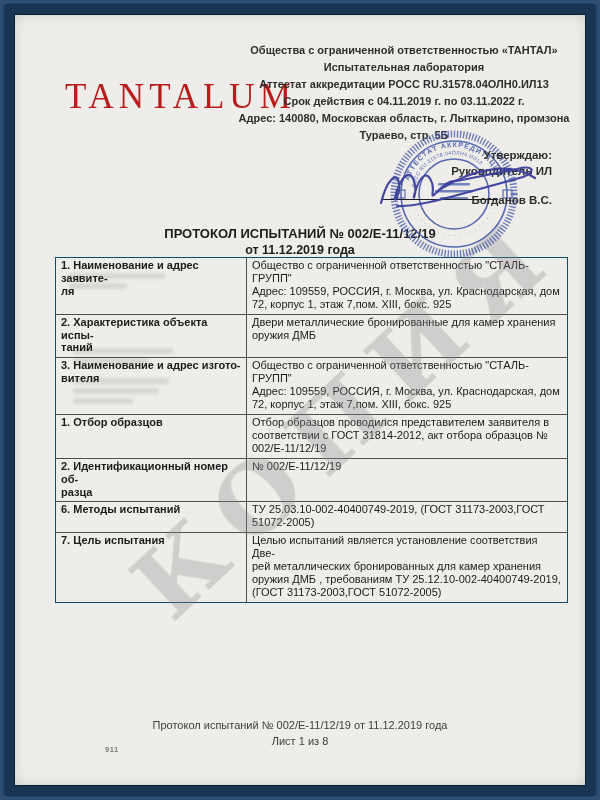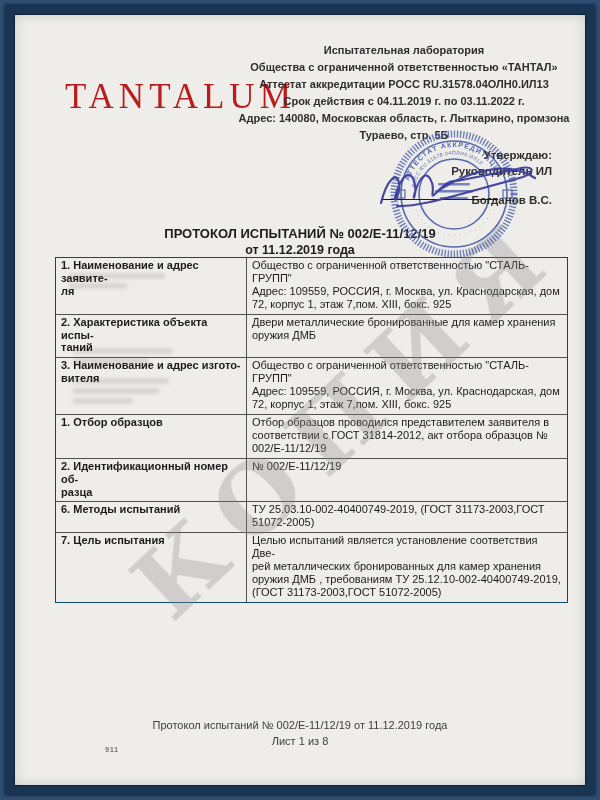--- a/index.html
+++ b/index.html
@@ -92,22 +92,22 @@
 </head>
 <body>
 
 <div class="frame"></div>
 
 <div class="page">
 
   <div class="logo">TANTALUM</div>
 
   <div class="lab-header">
+    <div>Общества с ограниченной ответственностью «ТАНТАЛ»</div>
     <div>Испытательная лаборатория</div>
-    <div>Общества с ограниченной ответственностью «ТАНТАЛ»</div>
     <div>Аттестат аккредитации РОСС RU.31578.04ОЛН0.ИЛ13</div>
     <div>Срок действия с 04.11.2019 г. по 03.11.2022 г.</div>
     <div>Адрес: 140080, Московская область, г. Лыткарино, промзона</div>
     <div>Тураево, стр. 5Б</div>
   </div>
 
   <svg class="stamp" viewBox="-69 -69 138 138">
     <g fill="none" stroke="#4a5fae">
       <circle r="60" stroke-width="7" stroke-dasharray="1.4 1.7" opacity="0.85"></circle>
       <circle r="53" stroke-width="1.6"></circle>

